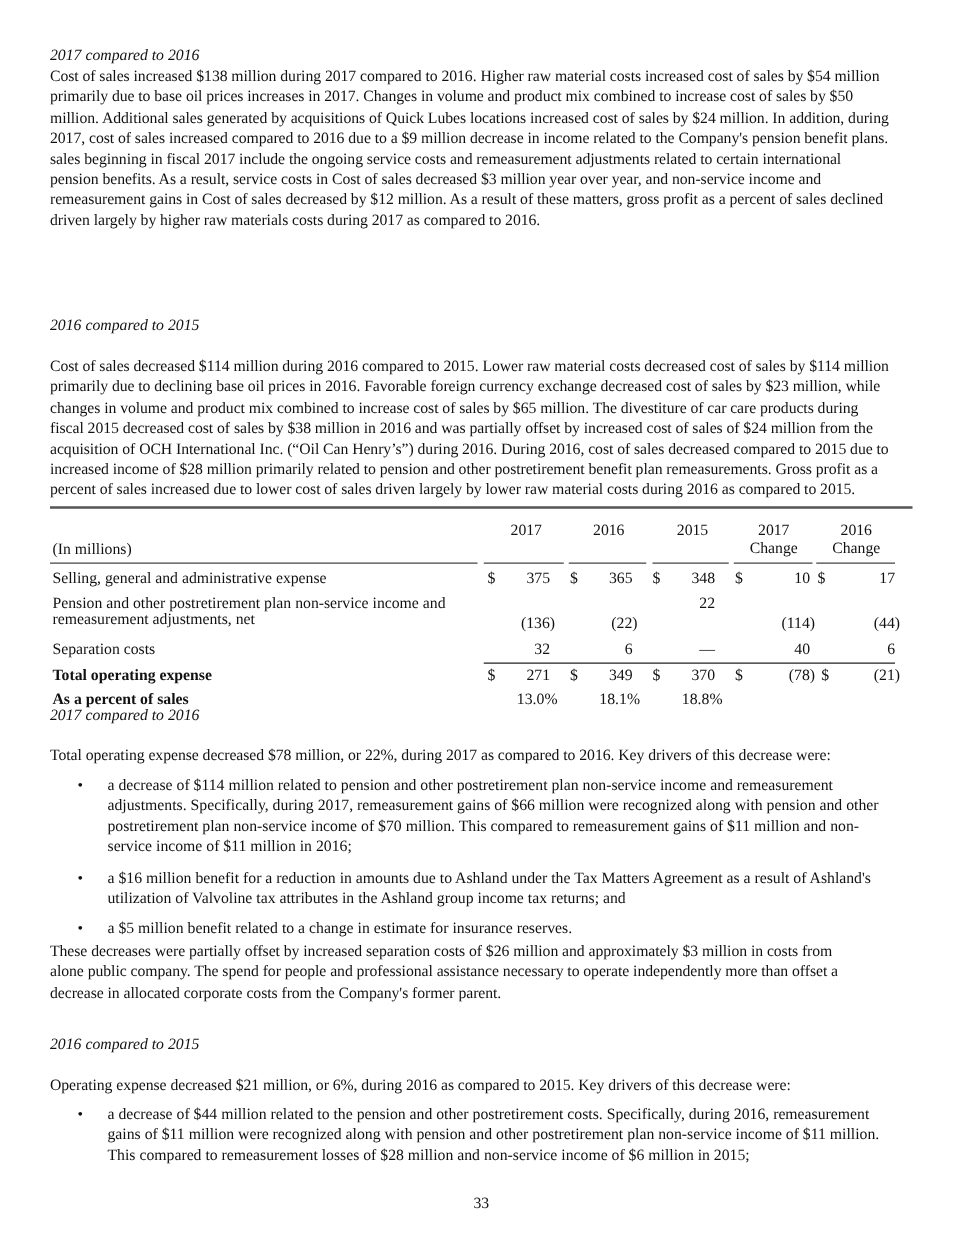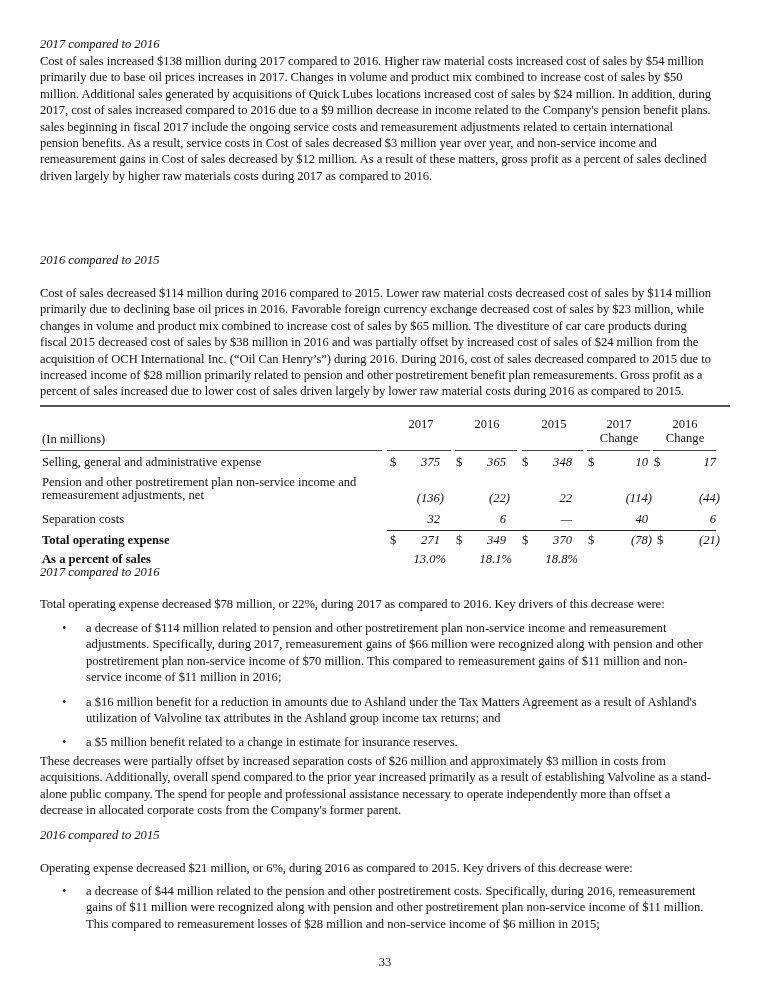--- a/index.html
+++ b/index.html
@@ -16,21 +16,21 @@
     .bullets li .dot { position: absolute; left: 22px; top: 0; }
     .page-num { position: absolute; left: 0; width: 690px; text-align: center; top: 954px; }
 
     
     .fin-table { position: absolute; left: 0; top: 405px; width: 690px; }
     .top-rule { position: absolute; left: 0; top: 0; width: 690px; height: 2px; background: #555555; }
     .row { position: absolute; left: 0; width: 690px; }
     .cell { position: absolute; white-space: nowrap; }
     .lbl { left: 2px; }
     .bold { font-weight: bold; }
-    .num { text-align: right; font-style: italic; }
+    .num { text-align: right; }
     .dollar { position: absolute; }
     .hdr { text-align: center; line-height: 14px; }
     .hline { position: absolute; height: 1px; background: #444444; }
   </style>
 </head>
 <body>
 
 <div class="page">
 
   <p class="heading" style="top:36px">2017 compared to 2016</p>
@@ -105,21 +105,21 @@
       <span class="cell num" style="left:626px;width:50px">17</span>
     </div>
 
     <div class="row" style="top:69px;height:34px">
       <div class="cell lbl" style="line-height:13px;top:2px">
         <div>Pension and other postretirement plan non-service income and</div>
         <div>remeasurement adjustments, net</div>
       </div>
       <span class="cell num" style="left:360px;width:44px;top:16px">(136)</span>
       <span class="cell num" style="left:426px;width:44px;top:16px">(22)</span>
-      <span class="cell num" style="left:494px;width:38px;top:16px">22</span>
+      <span class="cell num" style="left:494px;width:38px;top:0">22</span>
       <span class="cell num" style="left:560px;width:52px;top:16px">(114)</span>
       <span class="cell num" style="left:626px;width:54px;top:16px">(44)</span>
     </div>
 
     <div class="row" style="top:106px;height:18px">
       <div class="cell lbl">Separation costs</div>
       <span class="cell num" style="left:362px;width:38px">32</span>
       <span class="cell num" style="left:428px;width:38px">6</span>
       <span class="cell num" style="left:494px;width:38px">—</span>
       <span class="cell num" style="left:560px;width:48px">40</span>
@@ -165,21 +165,20 @@
       <div>a $16 million benefit for a reduction in amounts due to Ashland under the Tax Matters Agreement as a result of Ashland's</div>
       <div>utilization of Valvoline tax attributes in the Ashland group income tax returns; and</div>
     </li>
     <li>
       <span class="dot">•</span>
       <div>a $5 million benefit related to a change in estimate for insurance reserves.</div>
     </li>
   </ul>
   <div class="para" style="top:753px">
     <div>These decreases were partially offset by increased separation costs of $26 million and approximately $3 million in costs from</div>
-    <div>acquisitions. Additionally, overall spend compared to the prior year increased primarily as a result of establishing Valvoline as a stand-</div>
     <div>alone public company. The spend for people and professional assistance necessary to operate independently more than offset a</div>
     <div>decrease in allocated corporate costs from the Company's former parent.</div>
   </div>
 
   <p class="heading" style="top:827px">2016 compared to 2015</p>
   <div class="para" style="top:860px">Operating expense decreased $21 million, or 6%, during 2016 as compared to 2015. Key drivers of this decrease were:</div>
   <ul class="bullets" style="top:883px">
     <li>
       <span class="dot">•</span>
       <div>a decrease of $44 million related to the pension and other postretirement costs. Specifically, during 2016, remeasurement</div>

